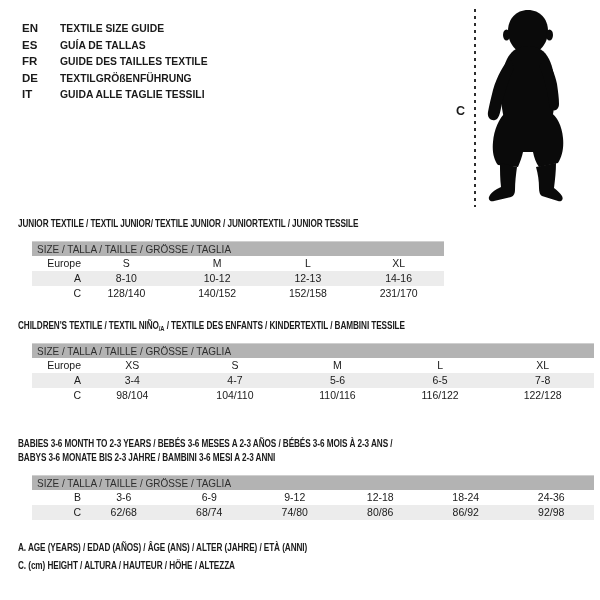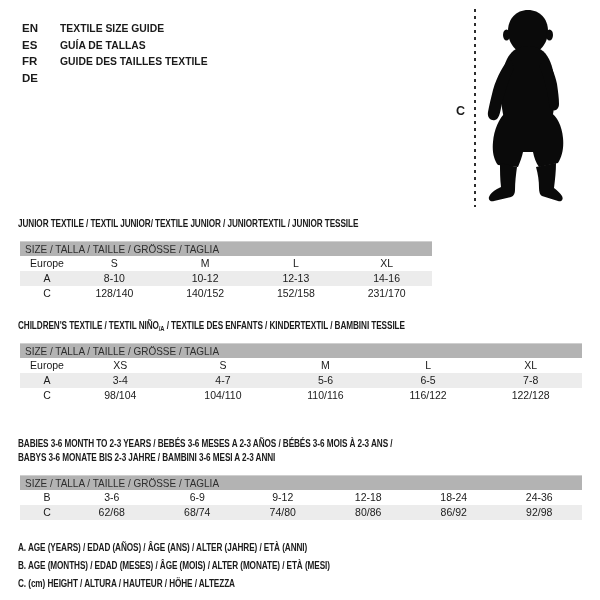--- a/index.html
+++ b/index.html
@@ -25,28 +25,28 @@
 
   
   .section{position:absolute;left:0;width:600px}
   .section:nth-of-type(1){top:216px}
   .section:nth-of-type(2){top:318px}
   .section:nth-of-type(3){top:436px}
   .section-title{margin:0 4px 11px 18px;font-weight:bold;font-size:10.5px}
   .title-line{height:14px;line-height:14px}
   .subscript{font-size:7.5px;vertical-align:-2px}
 
-  .table{margin-left:20px;width:562px;font-size:10.5px}
+  .table{margin-left:32px;width:562px;font-size:10.5px}
   .table.narrow{width:412px}
   .thead{height:15px;line-height:15px;background:var(--bar,#b3b3b3);border-top:1px solid #cfcfcf;
          padding-left:5px;box-sizing:border-box;color:#2e2e2e}
   .trow{display:flex;height:15px;line-height:15px}
   .table > .trow:nth-child(odd){background:var(--stripe,#ececec)}
   .cell{flex:1;text-align:center}
-  .cell-label{flex:0 0 44px;padding-left:5px;text-align:center}
+  .cell-label{flex:0 0 44px;padding-left:5px;text-align:right}
 
   
   .footnotes{position:absolute;left:18px;top:538px}
   .footnote{height:18px;line-height:18px;font-weight:bold;font-size:10.5px}
 </style>
 </head>
 <body style="background: rgb(255, 255, 255); color: rgb(26, 26, 26);">
 
 <div class="lang-list" id="lang-list">
   <div class="lang-row">
@@ -59,22 +59,27 @@
     <span><span class="cond-lang">GUÍA DE TALLAS</span></span>
   </div>
 
   <div class="lang-row">
     <span class="lang-code">FR</span>
     <span><span class="cond-lang">GUIDE DES TAILLES TEXTILE</span></span>
   </div>
 
   <div class="lang-row">
     <span class="lang-code">DE</span>
-  </div>
-
+    <span><span class="cond-lang">TEXTILGRÖßENFÜHRUNG</span></span>
+  </div>
+
+  <div class="lang-row">
+    <span class="lang-code">IT</span>
+    <span><span class="cond-lang">GUIDA ALLE TAGLIE TESSILI</span></span>
+  </div>
 </div>
 
 <div class="figure">
   <svg width="132" height="206" viewBox="0 0 132 206" aria-hidden="true">
     <line x1="27" y1="3" x2="27" y2="201" stroke="#2d2d2d" stroke-width="2" stroke-dasharray="3 4"></line>
     <g transform="translate(36,2)" fill="#0a0a0a">
       <path d="M44,2 C56,2 64,11 64,23 C64,35 56,46 44,46 C32,46 24,35 24,23 C24,11 32,2 44,2 Z"></path>
       <ellipse cx="22.5" cy="27" rx="3.5" ry="5.5"></ellipse>
       <ellipse cx="65.5" cy="27" rx="3.5" ry="5.5"></ellipse>
       <path d="M44,38 C54,38 61,43 65,51 C69,59 71,70 71,82 C71,94 70,103 68,110 L20,110 C18,103 17,94 17,82 C17,70 19,59 23,51 C27,43 34,38 44,38 Z"></path>
@@ -185,20 +190,17 @@
         </div>
       </div>
   </div>
 </div>
 
 <div class="footnotes" id="footnotes">
   <div class="footnote">
     <span class="cond">A. AGE (YEARS) / EDAD (AÑOS) / ÂGE (ANS) / ALTER (JAHRE) / ETÀ (ANNI)</span>
   </div>
 
-  <div class="footnote">
-    <span class="cond">B. AGE (MONTHS) / EDAD (MESES) / ÂGE (MOIS) / ALTER (MONATE) / ETÀ (MESI)</span>
-  </div>
 
   <div class="footnote">
     <span class="cond">C. (cm) HEIGHT / ALTURA / HAUTEUR / HÖHE / ALTEZZA</span>
   </div>
 </div>
 
 </body></html>

